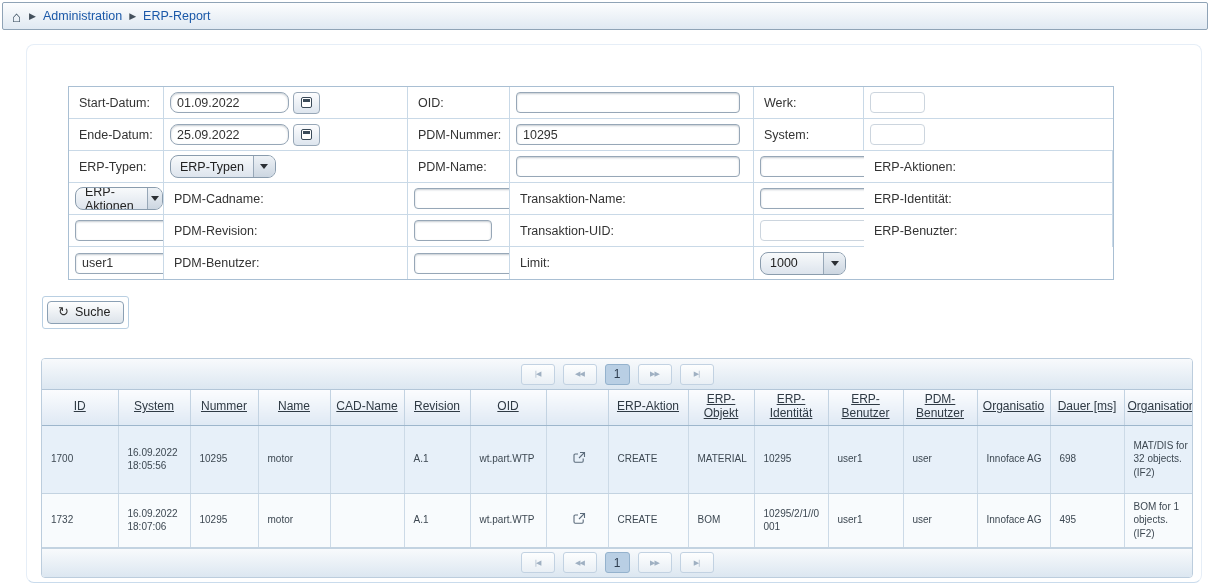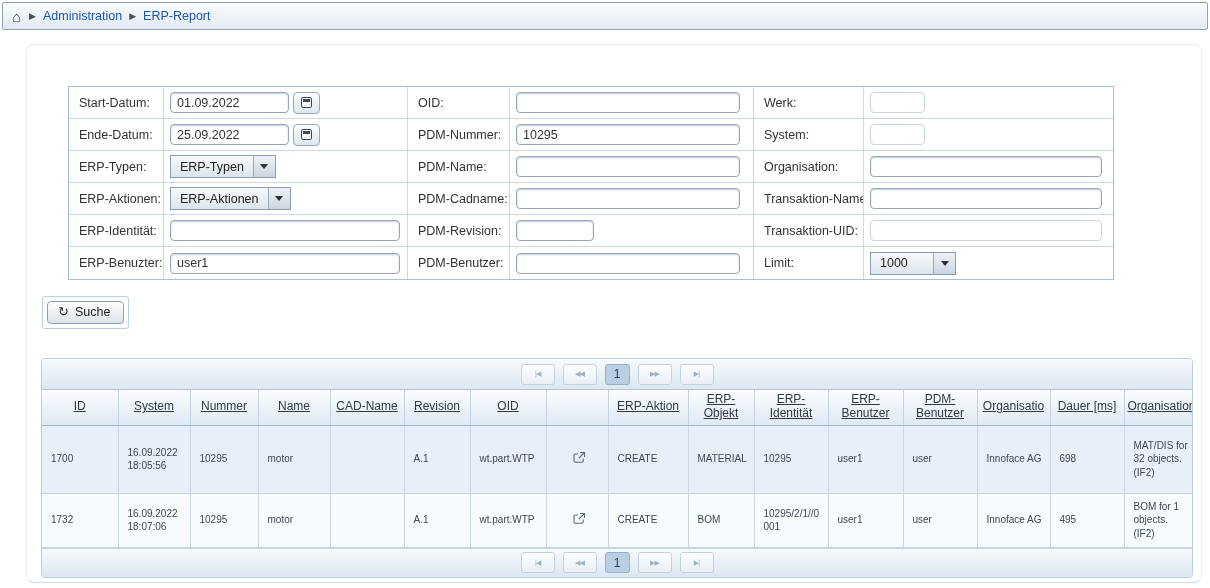--- a/index.html
+++ b/index.html
@@ -53,38 +53,38 @@
   .flabel { padding-left:10px; font-size:12.5px; color:#333; white-space:nowrap; }
   .ffield { padding-left:6px; gap:4px; }
 
   .inp {
     height:21px; border:1px solid #97a7b7; border-radius:4px;
     box-shadow: inset 0 1px 2px rgba(90,105,120,.35);
     font-family:"Liberation Sans",sans-serif; font-size:12.5px; color:#333;
     padding:0 6px; background:#fff; outline:none;
   }
   .inp.dim { border-color:#ccd5de; box-shadow:none; }
-  .w-date { width:119px; }
+  .w-date { width:119px;border-radius:8px; }
   .w-wide1 { width:230px; }
   .w-wide2 { width:224px; }
   .w-wide3 { width:232px; }
   .w-rev { width:78px; }
   .w-tiny { width:55px; }
 
   .icon-btn {
     width:27px; height:22px; border:1px solid #97a7b7; border-radius:4px;
     background:linear-gradient(#fdfdfe,#dde5ee);
     display:inline-flex; align-items:center; justify-content:center; cursor:pointer;
   }
   .cal-icon { width:11px; height:11px; border:1px solid #3a4a58; border-radius:2px; position:relative; display:inline-block; background:#fff;}
   .cal-icon::before { content:""; position:absolute; left:1px; right:1px; top:1px; height:3px; background:#3a4a58; }
 
   .combo {
     display:inline-flex; align-items:stretch; height:23px;
-    border:1px solid #8a9cad; border-radius:0; overflow:hidden; cursor:pointer;
+    border:1px solid #8a9cad; border-radius:8px; overflow:hidden; cursor:pointer;
     background:linear-gradient(#f8fafb,#dde4ed);
   }
   .combo-text { padding:0 9px; font-size:12.5px; color:#222; display:flex; align-items:center; }
   .combo-arrow { width:22px; border-left:1px solid #97a7b7;
     background:linear-gradient(#eef2f6,#ccd6e1);
     display:flex; align-items:center; justify-content:center; }
   .combo-arrow::after { content:""; border-left:4px solid transparent; border-right:4px solid transparent; border-top:5px solid #2b2f34; }
   .combo.limit .combo-text { width:62px; }
 
   
@@ -194,21 +194,20 @@
   <div class="fcell ffield">
     <span class="combo">
       <span class="combo-text">ERP-Typen</span>
       <span class="combo-arrow"></span>
     </span>
   </div>
   <div class="fcell flabel">PDM-Name:</div>
   <div class="fcell ffield">
     <input class="inp w-wide2" value="" style="">
   </div>
-  <div class="fcell flabel">Organisation:</div>
   <div class="fcell ffield last-col">
     <input class="inp w-wide3" value="" style="">
   </div>
 
   <div class="fcell flabel">ERP-Aktionen:</div>
   <div class="fcell ffield">
     <span class="combo">
       <span class="combo-text">ERP-Aktionen</span>
       <span class="combo-arrow"></span>
     </span>

